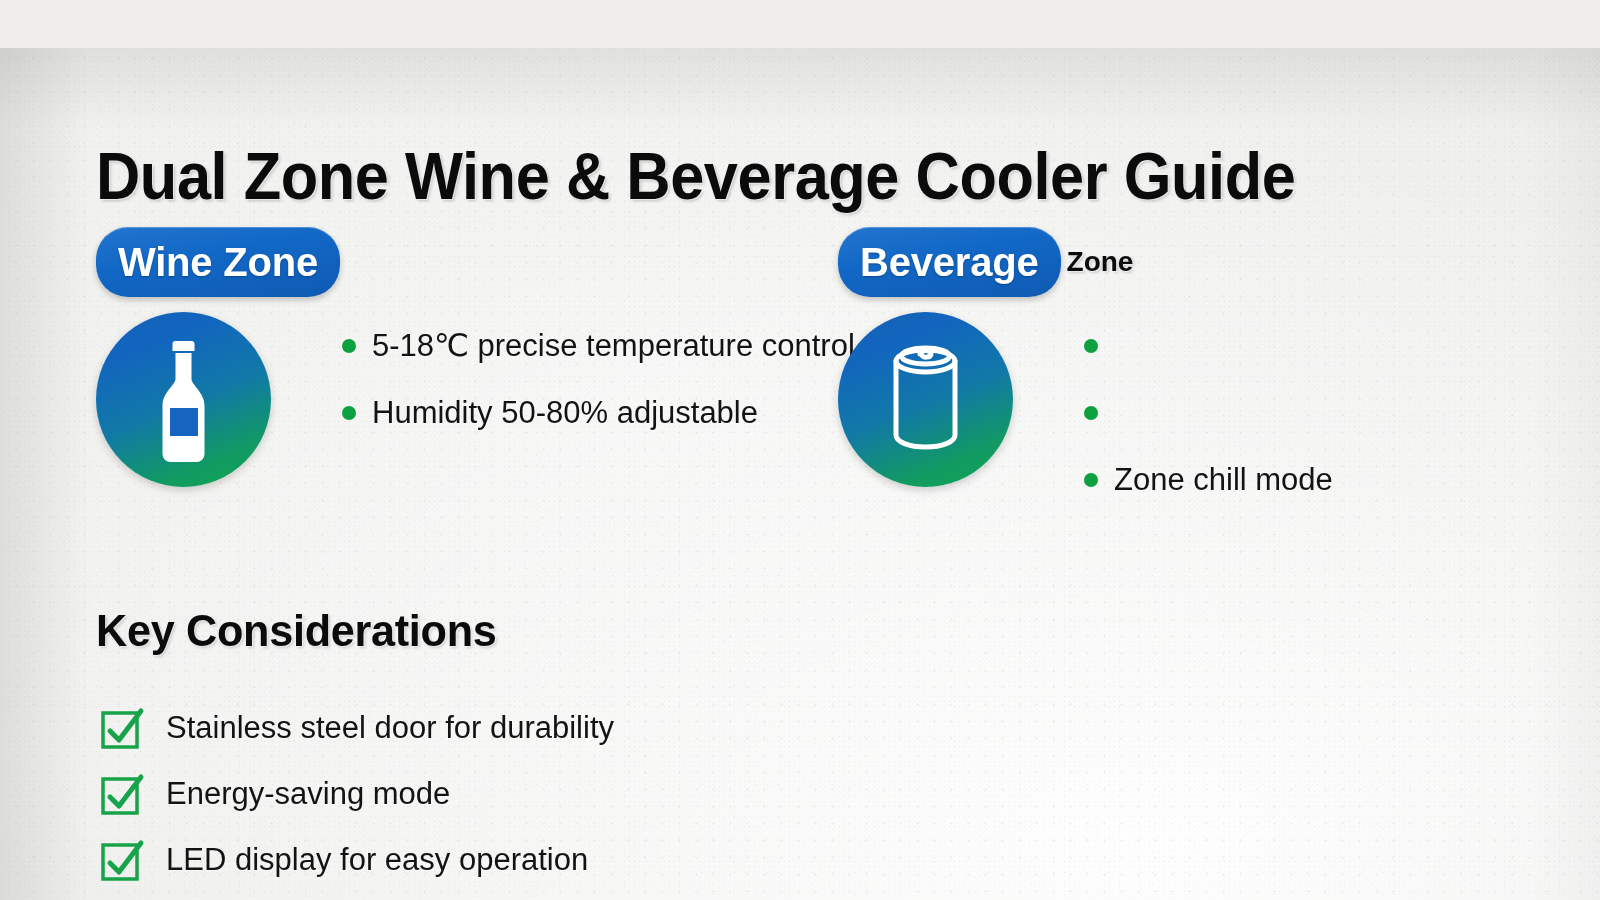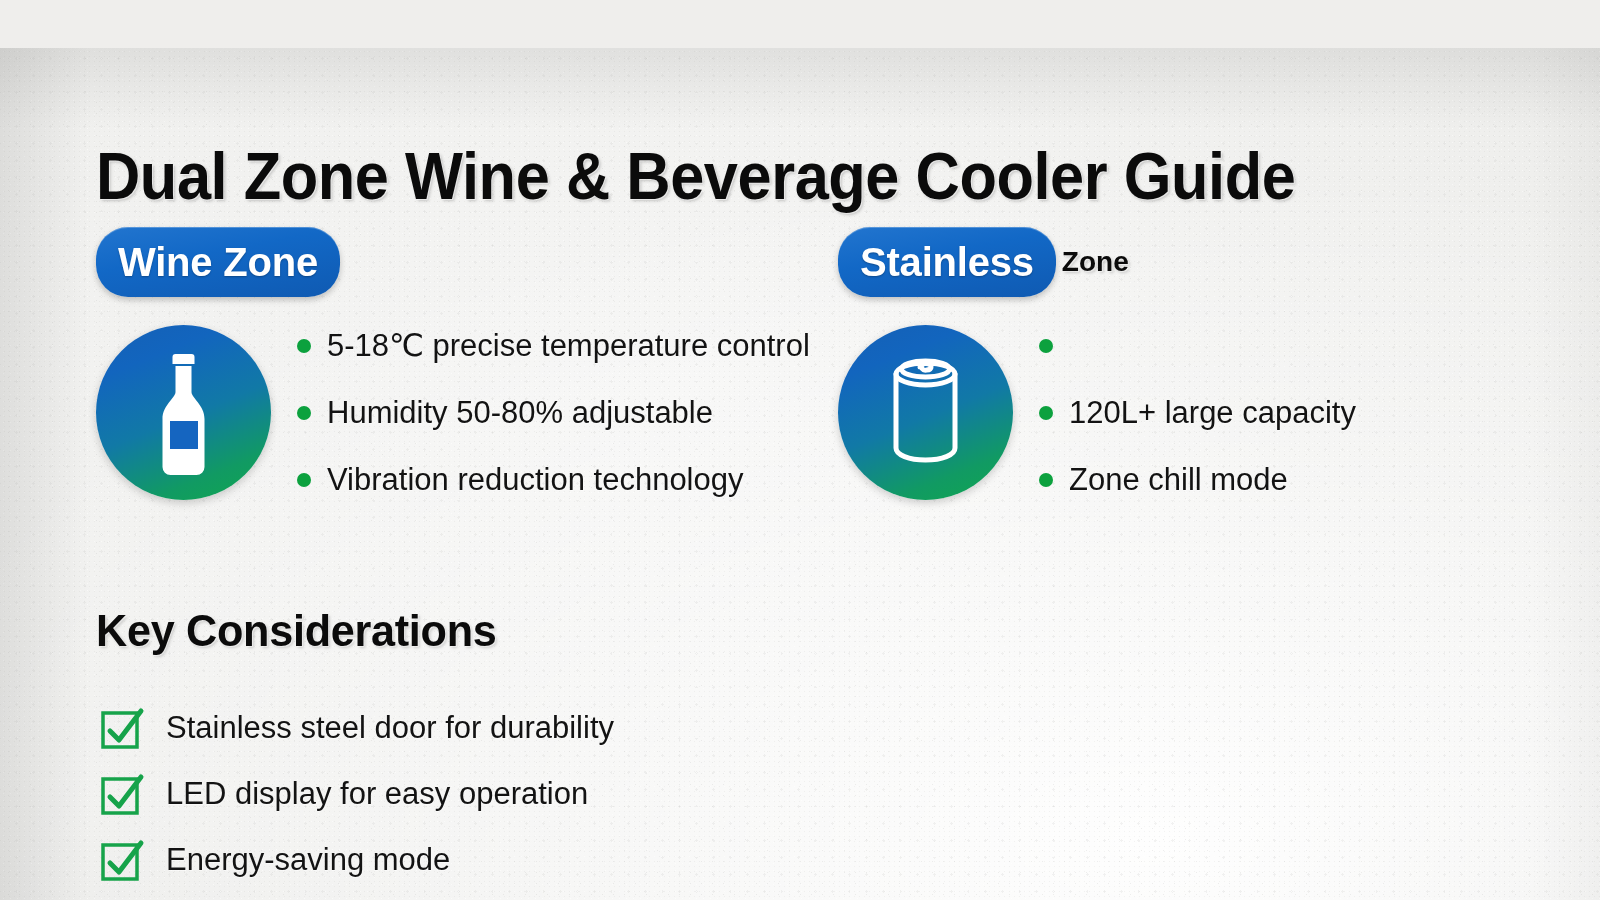--- a/index.html
+++ b/index.html
@@ -99,22 +99,22 @@
   .zone-suffix {
     font-size: 28px;
     font-weight: 700;
     color: #0b0b0b;
     margin-left: 6px;
     text-shadow: 1px 1px 0 rgba(255,255,255,0.5), 2px 2px 3px rgba(90,90,90,0.28);
   }
 
   .zone-body {
     display: flex;
-    align-items: center;
     margin-top: 18px;
+    gap: 45px;
   }
 
   
   .icon-circle {
     flex: 0 0 auto;
     width: 175px;
     height: 175px;
     border-radius: 50%;
     background: linear-gradient(158deg, #1560b6 0%, #1265be 22%, #1179a6 52%, #119a63 80%, #10a74e 100%);
     display: flex;
@@ -212,33 +212,29 @@
 
       <ul class="bullet-list">
         <li class="bullet-item">
           <span class="bullet-dot"></span>
           <span>5-18℃ precise temperature control</span>
         </li>
         <li class="bullet-item">
           <span class="bullet-dot"></span>
           <span>Humidity 50-80% adjustable</span>
         </li>
-        <li class="bullet-item">
-          <span class="bullet-dot"></span>
-          <span>Vibration reduction technology</span>
-        </li>
       </ul>
 
     </div>
   </section>
 
   <section id="zone-bev" class="zone layer">
 
     <div class="zone-heading">
-      <span class="zone-pill">Stainless</span>
+      <span class="zone-pill">Beverage</span>
       <span class="zone-suffix">Zone</span>
     </div>
 
     <div class="zone-body">
 
       <div class="icon-circle">
         <svg width="175" height="175" viewBox="0 0 175 175">
           <g fill="none" stroke="#ffffff" stroke-width="5" stroke-linejoin="round" stroke-linecap="round">
 
             <path d="M58 49 v74 c0 7 13 12 29.5 12 s29.5 -5 29.5 -12 v-74"></path>
@@ -251,21 +247,20 @@
           </g>
         </svg>
       </div>
 
       <ul class="bullet-list">
         <li class="bullet-item">
           <span class="bullet-dot"></span>
         </li>
         <li class="bullet-item">
           <span class="bullet-dot"></span>
-          <span>120L+ large capacity</span>
         </li>
         <li class="bullet-item">
           <span class="bullet-dot"></span>
           <span>Zone chill mode</span>
         </li>
       </ul>
 
     </div>
   </section>
 
@@ -285,29 +280,29 @@
         <span class="check-label">Stainless steel door for durability</span>
       </li>
 
       <li class="check-item">
         <span class="check-box">
           <svg width="44" height="44" viewBox="0 0 44 44">
             <rect x="3" y="7" width="34" height="34" fill="none" stroke="#16a34a" stroke-width="3.5"></rect>
             <path d="M10 25 L19 34 L41 5" fill="none" stroke="#16a34a" stroke-width="5" stroke-linecap="round" stroke-linejoin="round"></path>
           </svg>
         </span>
-        <span class="check-label">LED display for easy operation</span>
+        <span class="check-label">Energy-saving mode</span>
       </li>
 
       <li class="check-item">
         <span class="check-box">
           <svg width="44" height="44" viewBox="0 0 44 44">
             <rect x="3" y="7" width="34" height="34" fill="none" stroke="#16a34a" stroke-width="3.5"></rect>
             <path d="M10 25 L19 34 L41 5" fill="none" stroke="#16a34a" stroke-width="5" stroke-linecap="round" stroke-linejoin="round"></path>
           </svg>
         </span>
-        <span class="check-label">Energy-saving mode</span>
+        <span class="check-label">LED display for easy operation</span>
       </li>
 
     </ul>
   </section>
 
 </div>
 
 </body></html>

